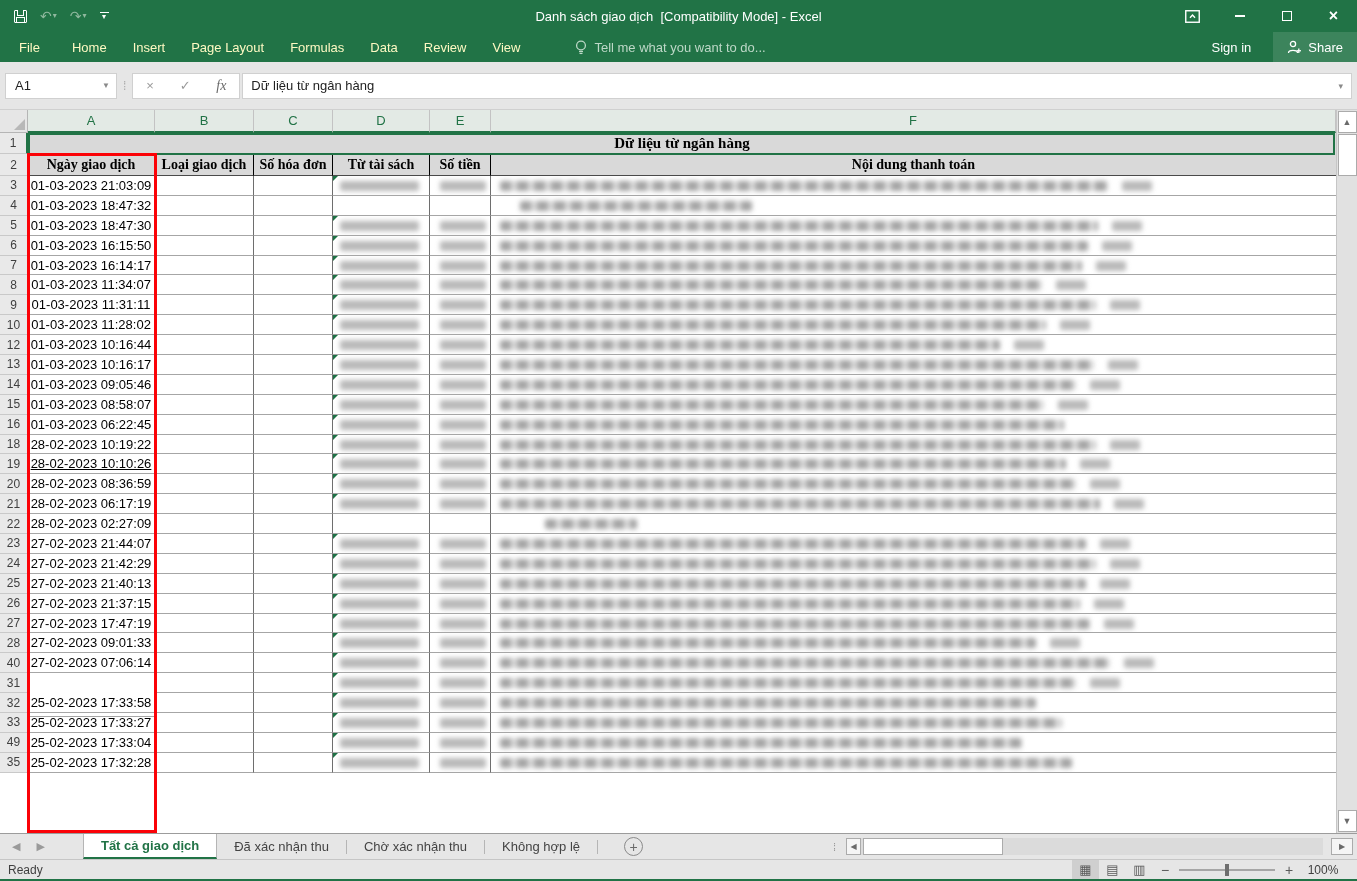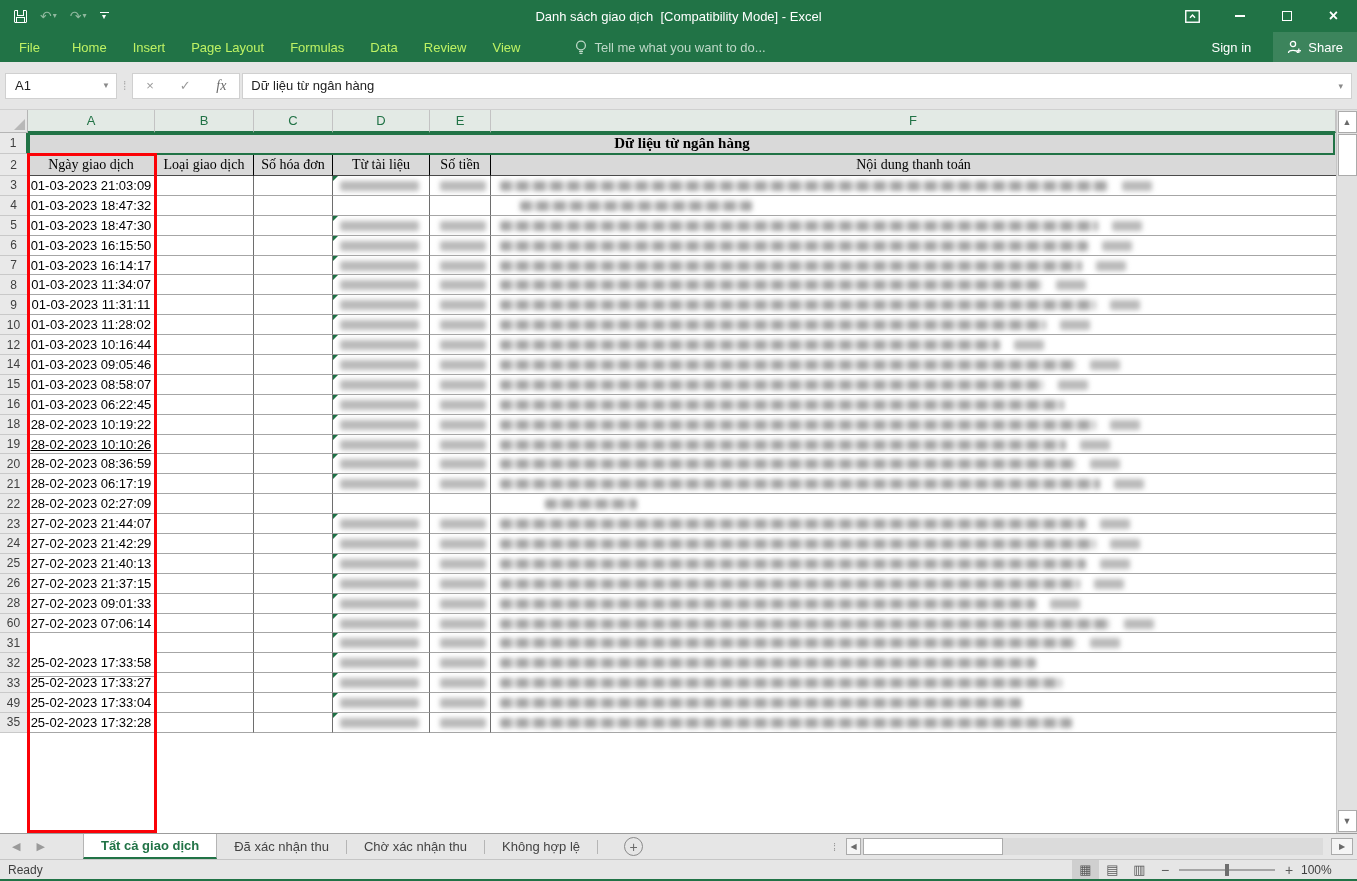--- a/index.html
+++ b/index.html
@@ -26,21 +26,21 @@
   .win-controls { margin-left:auto; display:flex; align-items:center; height:32px; z-index:2; }
   .win-btn { width:47px; height:32px; display:flex; align-items:center; justify-content:center; color:#fff; }
   .rdo-icon svg { display:block; }
   .minbar { width:10px; height:1.5px; background:#fff; }
   .maxbox { width:10px; height:10px; border:1.5px solid #fff; }
   .closex { font-size:16px; line-height:1; font-weight:bold; }
 
   
   .ribbonrow { height:30px; background:#217346; display:flex; align-items:center; flex:0 0 auto; }
   .rtabs { display:flex; align-items:center; height:30px; }
-  .rtab { color:#bef264; font-size:13px; padding:0 13px; height:30px; display:flex; align-items:center; }
+  .rtab { color:#fef9c3; font-size:13px; padding:0 13px; height:30px; display:flex; align-items:center; }
   .rtab.file { padding:0 19px; }
   .tellme { display:flex; align-items:center; gap:7px; margin-left:42px; color:#bdd8c7; font-size:13px; }
   .ribbon-right { margin-left:auto; display:flex; align-items:center; height:30px; }
   .signin { color:#fff; font-size:13px; margin-right:22px; }
   .sharebtn { height:30px; display:flex; align-items:center; gap:6px; color:#fff; font-size:13px;
     padding:0 14px; background:rgba(255,255,255,0.12); }
 
   
   .formularow { height:48px; background:#e6e6e6; display:flex; align-items:center;
     padding:0 5px; gap:0; border-bottom:1px solid #d0d0d0; flex:0 0 auto; }
@@ -75,21 +75,21 @@
   .gut.selrow { border-right:2px solid #217346; }
   .cell { border-right:1px solid #6e6e6e; border-bottom:1px solid #a6a6a6; position:relative;
     display:flex; align-items:center; overflow:hidden; flex:0 0 auto; }
   .cell.nob { border-right:none; }
   .bannerrow { height:21px; }
   .bannercell { width:1308px; background:#d9d9d9; justify-content:center;
     font-family:"Liberation Serif","DejaVu Serif",serif; font-weight:bold; font-size:15px; color:#000;
     border-right:none; border-bottom:none; }
   .hdrrow { height:22px; }
   .hcell { background:#d9d9d9; justify-content:center; font-family:"Liberation Serif","DejaVu Serif",serif;
-    font-weight:normal; font-size:14px; color:#000; border-right:1px solid #000; border-bottom:1px solid #4a4a4a; }
+    font-weight:bold; font-size:14px; color:#000; border-right:1px solid #000; border-bottom:1px solid #4a4a4a; }
   .drow { height:19.9px; }
   .datecell { justify-content:center; font-size:13px; color:#000; }
   .greentri { position:absolute; left:0; top:0; width:0; height:0;
     border-top:5px solid #1e7145; border-right:5px solid transparent; }
   .blob { position:absolute; top:5px; height:10px; border-radius:2px;
     background:#a8a8a8; filter:blur(2.4px); opacity:.8; }
   .blob.tex { background:repeating-linear-gradient(90deg,#8d8d8d 0 11px,#d2d2d2 11px 17px); }
   .selborder { position:absolute; left:28px; top:0; width:1307px; height:22px;
     border:2px solid #217346; pointer-events:none; }
   .redbox { position:absolute; left:27px; top:20px; width:130px; height:680px;
@@ -125,21 +125,21 @@
   .statusbar { height:20px; background:#e6e6e6; border-top:1px solid #c6c6c6; display:flex;
     align-items:center; font-size:12px; color:#3f3f3f; flex:0 0 auto; }
   .ready { padding-left:8px; }
   .sb-right { margin-left:auto; display:flex; align-items:center; gap:0; padding-right:12px; }
   .viewbtn { width:27px; height:19px; display:flex; align-items:center; justify-content:center;
     color:#5a5a5a; font-size:13px; }
   .viewbtn.active { background:#cfcfcf; }
   .zoomout,.zoomin { width:24px; text-align:center; color:#5a5a5a; font-size:14px; }
   .zoomtrack { width:96px; height:2px; background:#a6a6a6; position:relative; margin:0 2px; }
   .zoomthumb { position:absolute; left:46px; top:-5px; width:4px; height:12px; background:#6e6e6e; }
-  .zoomlabel { width:44px; text-align:left; font-size:12px; color:#3f3f3f; }
+  .zoomlabel { width:44px; text-align:center; font-size:12px; color:#3f3f3f; }
 </style>
 </head>
 <body>
 
 <div class="window">
 
   <div class="titlebar">
     <div class="qat">
       <span class="icon">
           <span class="saveicon"></span>
@@ -234,21 +234,21 @@
     <div class="gridbody" id="gridBody">
         <div class="grow bannerrow">
           <div class="gut selrow">1</div>
           <div class="cell bannercell">Dữ liệu từ ngân hàng</div>
         </div>
         <div class="grow hdrrow">
           <div class="gut">2</div>
           <div class="cell hcell" style="width: 127px;">Ngày giao dịch</div>
           <div class="cell hcell" style="width: 99px;">Loại giao dịch</div>
           <div class="cell hcell" style="width: 79px;">Số hóa đơn</div>
-          <div class="cell hcell" style="width: 97px;">Từ tài liệu</div>
+          <div class="cell hcell" style="width: 97px;">Từ tài sách</div>
           <div class="cell hcell" style="width: 61px;">Số tiền</div>
           <div class="cell hcell nob" style="width: 845px;">Nội dung thanh toán</div>
         </div>
         <div class="grow drow">
           <div class="gut">3</div>
           <div class="cell datecell" style="width: 127px;">01-03-2023 21:03:09</div>
           <div class="cell" style="width: 99px;"></div>
           <div class="cell" style="width: 79px;"></div>
           <div class="cell" style="width: 97px;">
             <span class="greentri"></span>
@@ -386,20 +386,37 @@
           </div>
           <div class="cell" style="width: 61px;">
             <span class="blob" style="right: 4px; width: 46px;"></span>
           </div>
           <div class="cell nob" style="width: 845px;">
             <span class="blob tex" style="left: 9px; width: 500px;"></span>
             <span class="blob" style="left: 523px; width: 30px;"></span>
           </div>
         </div>
         <div class="grow drow">
+          <div class="gut">13</div>
+          <div class="cell datecell" style="width: 127px;">01-03-2023 10:16:17</div>
+          <div class="cell" style="width: 99px;"></div>
+          <div class="cell" style="width: 79px;"></div>
+          <div class="cell" style="width: 97px;">
+            <span class="greentri"></span>
+            <span class="blob" style="left: 7px; width: 79px;"></span>
+          </div>
+          <div class="cell" style="width: 61px;">
+            <span class="blob" style="right: 4px; width: 46px;"></span>
+          </div>
+          <div class="cell nob" style="width: 845px;">
+            <span class="blob tex" style="left: 9px; width: 594px;"></span>
+            <span class="blob" style="left: 617px; width: 30px;"></span>
+          </div>
+        </div>
+        <div class="grow drow">
           <div class="gut">14</div>
           <div class="cell datecell" style="width: 127px;">01-03-2023 09:05:46</div>
           <div class="cell" style="width: 99px;"></div>
           <div class="cell" style="width: 79px;"></div>
           <div class="cell" style="width: 97px;">
             <span class="greentri"></span>
             <span class="blob" style="left: 7px; width: 79px;"></span>
           </div>
           <div class="cell" style="width: 61px;">
             <span class="blob" style="right: 4px; width: 46px;"></span>
@@ -583,38 +600,55 @@
           </div>
           <div class="cell" style="width: 61px;">
             <span class="blob" style="right: 4px; width: 46px;"></span>
           </div>
           <div class="cell nob" style="width: 845px;">
             <span class="blob tex" style="left: 9px; width: 580px;"></span>
             <span class="blob" style="left: 603px; width: 30px;"></span>
           </div>
         </div>
         <div class="grow drow">
+          <div class="gut">27</div>
+          <div class="cell datecell" style="width: 127px;">27-02-2023 17:47:19</div>
+          <div class="cell" style="width: 99px;"></div>
+          <div class="cell" style="width: 79px;"></div>
+          <div class="cell" style="width: 97px;">
+            <span class="greentri"></span>
+            <span class="blob" style="left: 7px; width: 79px;"></span>
+          </div>
+          <div class="cell" style="width: 61px;">
+            <span class="blob" style="right: 4px; width: 46px;"></span>
+          </div>
+          <div class="cell nob" style="width: 845px;">
+            <span class="blob tex" style="left: 9px; width: 590px;"></span>
+            <span class="blob" style="left: 613px; width: 30px;"></span>
+          </div>
+        </div>
+        <div class="grow drow">
           <div class="gut">28</div>
           <div class="cell datecell" style="width: 127px;">27-02-2023 09:01:33</div>
           <div class="cell" style="width: 99px;"></div>
           <div class="cell" style="width: 79px;"></div>
           <div class="cell" style="width: 97px;">
             <span class="greentri"></span>
             <span class="blob" style="left: 7px; width: 79px;"></span>
           </div>
           <div class="cell" style="width: 61px;">
             <span class="blob" style="right: 4px; width: 46px;"></span>
           </div>
           <div class="cell nob" style="width: 845px;">
             <span class="blob tex" style="left: 9px; width: 536px;"></span>
             <span class="blob" style="left: 559px; width: 30px;"></span>
           </div>
         </div>
         <div class="grow drow">
-          <div class="gut">60</div>
+          <div class="gut">40</div>
           <div class="cell datecell" style="width: 127px;">27-02-2023 07:06:14</div>
           <div class="cell" style="width: 99px;"></div>
           <div class="cell" style="width: 79px;"></div>
           <div class="cell" style="width: 97px;">
             <span class="greentri"></span>
             <span class="blob" style="left: 7px; width: 79px;"></span>
           </div>
           <div class="cell" style="width: 61px;">
             <span class="blob" style="right: 4px; width: 46px;"></span>
           </div>

